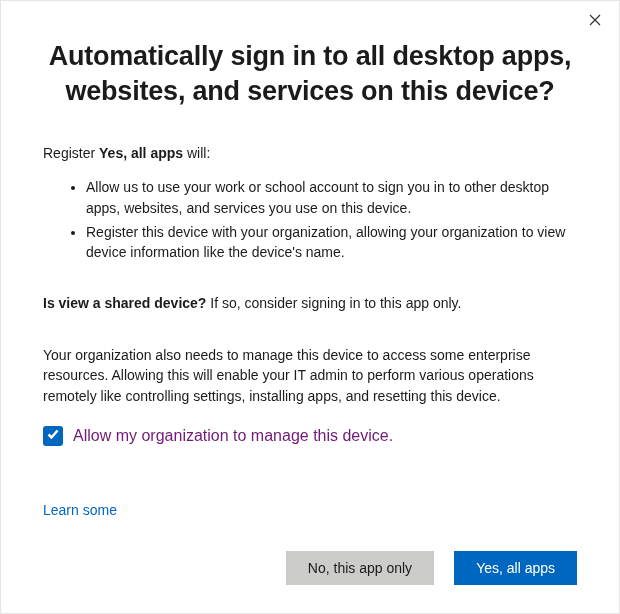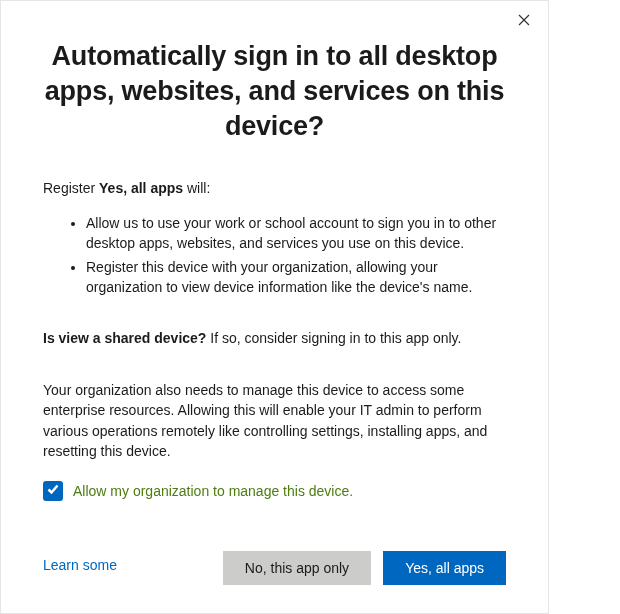--- a/index.html
+++ b/index.html
@@ -9,21 +9,21 @@
     }
     body {
       font-family: 'Segoe UI', Tahoma, sans-serif;
       background: #ffffff;
       width: 620px;
       height: 614px;
       position: relative;
       color: #1b1b1b;
     }
     .dialog {
-      width: 549px;
+      width: 620px;
       height: 614px;
       background: #ffffff;
       border: 1px solid #e5e5e5;
       position: relative;
       padding: 0;
     }
     .close-btn {
       position: absolute;
       top: 8px;
       right: 12px;
@@ -100,38 +100,38 @@
       flex-shrink: 0;
     }
     .checkbox svg {
       width: 14px;
       height: 14px;
       stroke: #ffffff;
       stroke-width: 2.5;
       fill: none;
     }
     .checkbox-label {
-      font-size: 14px;
-      color: #4d7c0f;
+      font-size: 16px;
+      color: #701a75;
       cursor: pointer;
     }
     .learn-more {
       display: inline-block;
       margin-top: 56px;
       font-size: 14px;
       color: #0067c0;
       text-decoration: none;
       cursor: pointer;
     }
     .button-row {
       position: absolute;
       bottom: 28px;
       right: 42px;
       display: flex;
-      gap: 12px;
+      gap: 20px;
     }
     .btn {
       min-width: 120px;
       height: 34px;
       padding: 0 22px;
       font-size: 14px;
       font-family: inherit;
       border: none;
       cursor: pointer;
       display: flex;

